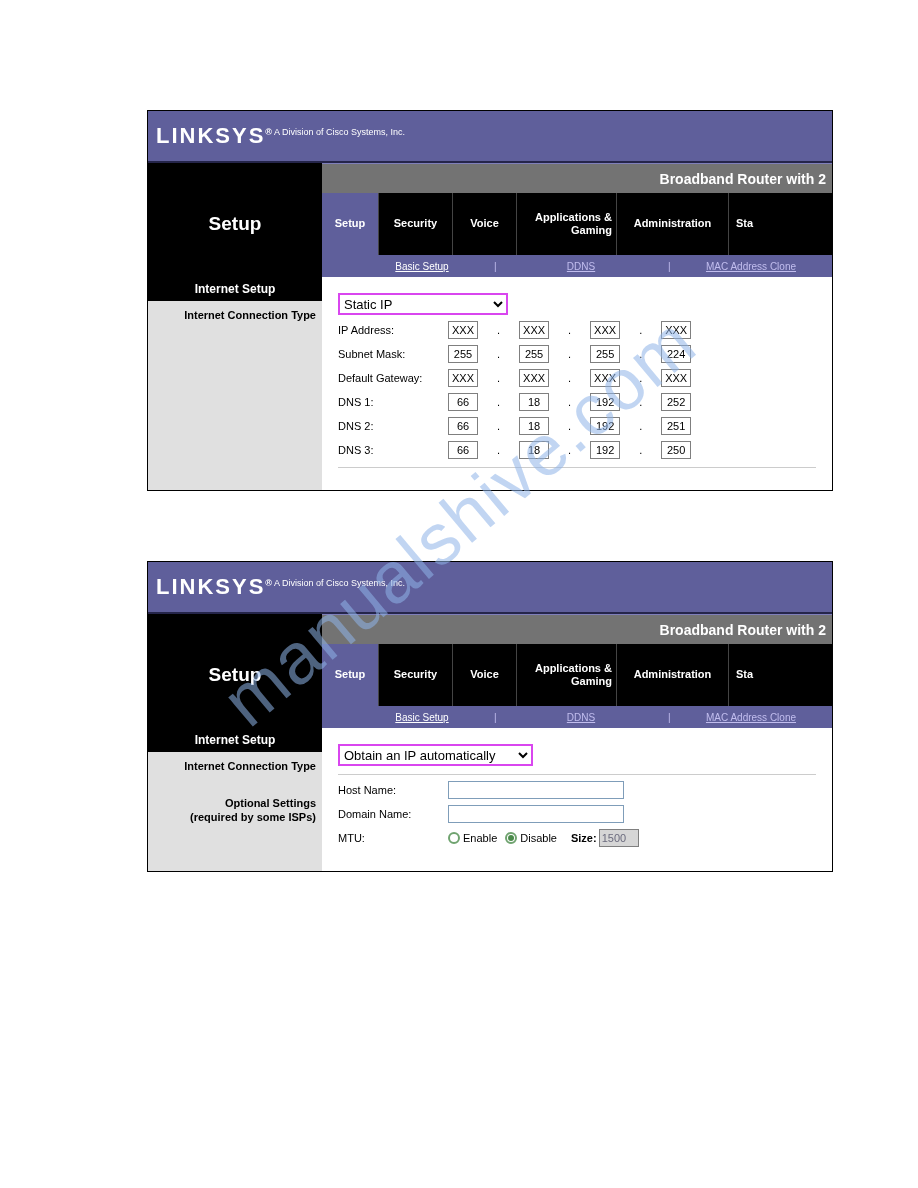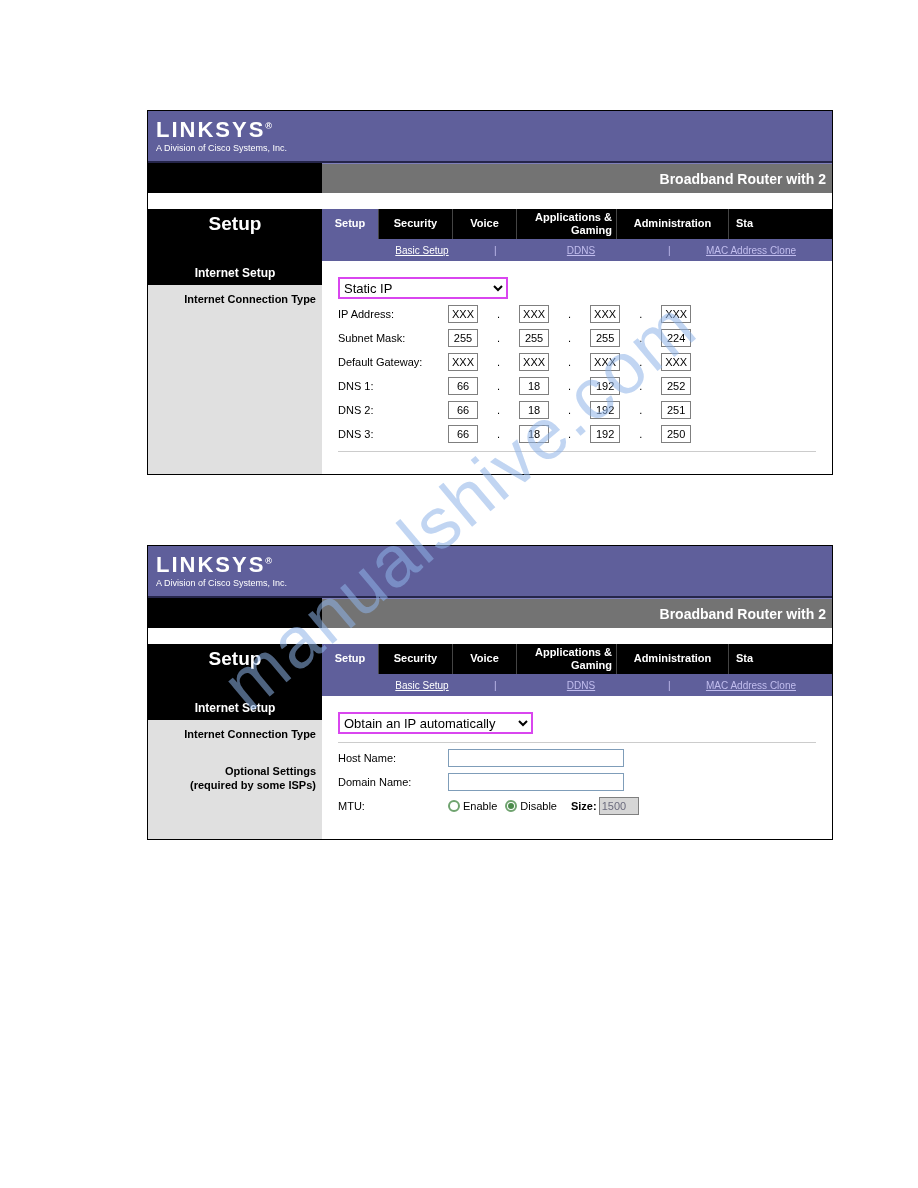--- a/index.html
+++ b/index.html
@@ -2,32 +2,32 @@
 <html><head>
 <meta charset="utf-8">
 <style>
   * { box-sizing: border-box; margin: 0; padding: 0; }
   body { font-family: Arial, Helvetica, sans-serif; background: #fff; width: 918px; position: relative; }
   .page-wrap { padding: 110px 147px 100px 147px; position: relative; }
   .router-ui { width: 686px; border: 1px solid #000; background: #fff; margin-bottom: 70px; overflow: hidden; }
 
   
   .hdr { background: #5f5f9b; height: 52px; color: #fff; display: flex; align-items: center; padding-left: 8px; border-bottom: 2px solid #25254a; }
-  .logo-block { display: flex; flex-direction: column; }
+  .logo-block { display: flex; flex-direction: row; }
   .logo-txt { font-family: "Arial Black", Arial, sans-serif; font-weight: 900; font-size: 22px; letter-spacing: 2px; line-height: 1; }
   .logo-sup { font-size: 9px; vertical-align: super; }
   .logo-sub { font-size: 9px; margin-top: 2px; }
 
   
   .model-row { display: flex; height: 30px; }
   .model-left { width: 174px; background: #000; }
   .model-right { flex: 1; background: #737373; color: #fff; font-weight: bold; font-size: 14px; display: flex; align-items: center; justify-content: flex-end; padding-right: 6px; border-top: 1px solid #7f7fbb; }
 
   
-  .nav-row { display: flex; height: 30px; margin-top: 16px; }
+  .nav-row { display: flex; height: 62px; }
   .page-title-cell { width: 174px; background: #000; color: #fff; font-weight: bold; font-size: 19px; display: flex; align-items: center; justify-content: center; }
   .tabs { flex: 1; display: flex; background: #000; }
   .tab { color: #fff; font-size: 11px; font-weight: bold; border-left: 1px solid #444; display: flex; align-items: center; justify-content: center; text-align: center; padding: 0 4px; line-height: 1.2; }
   .tab:first-child { border-left: none; }
   .tab.active { background: #5f5f9b; }
   .tab-setup { width: 56px; }
   .tab-security { width: 74px; }
   .tab-voice { width: 64px; }
   .tab-apps { width: 100px; text-align: right; }
   .tab-admin { width: 112px; }

